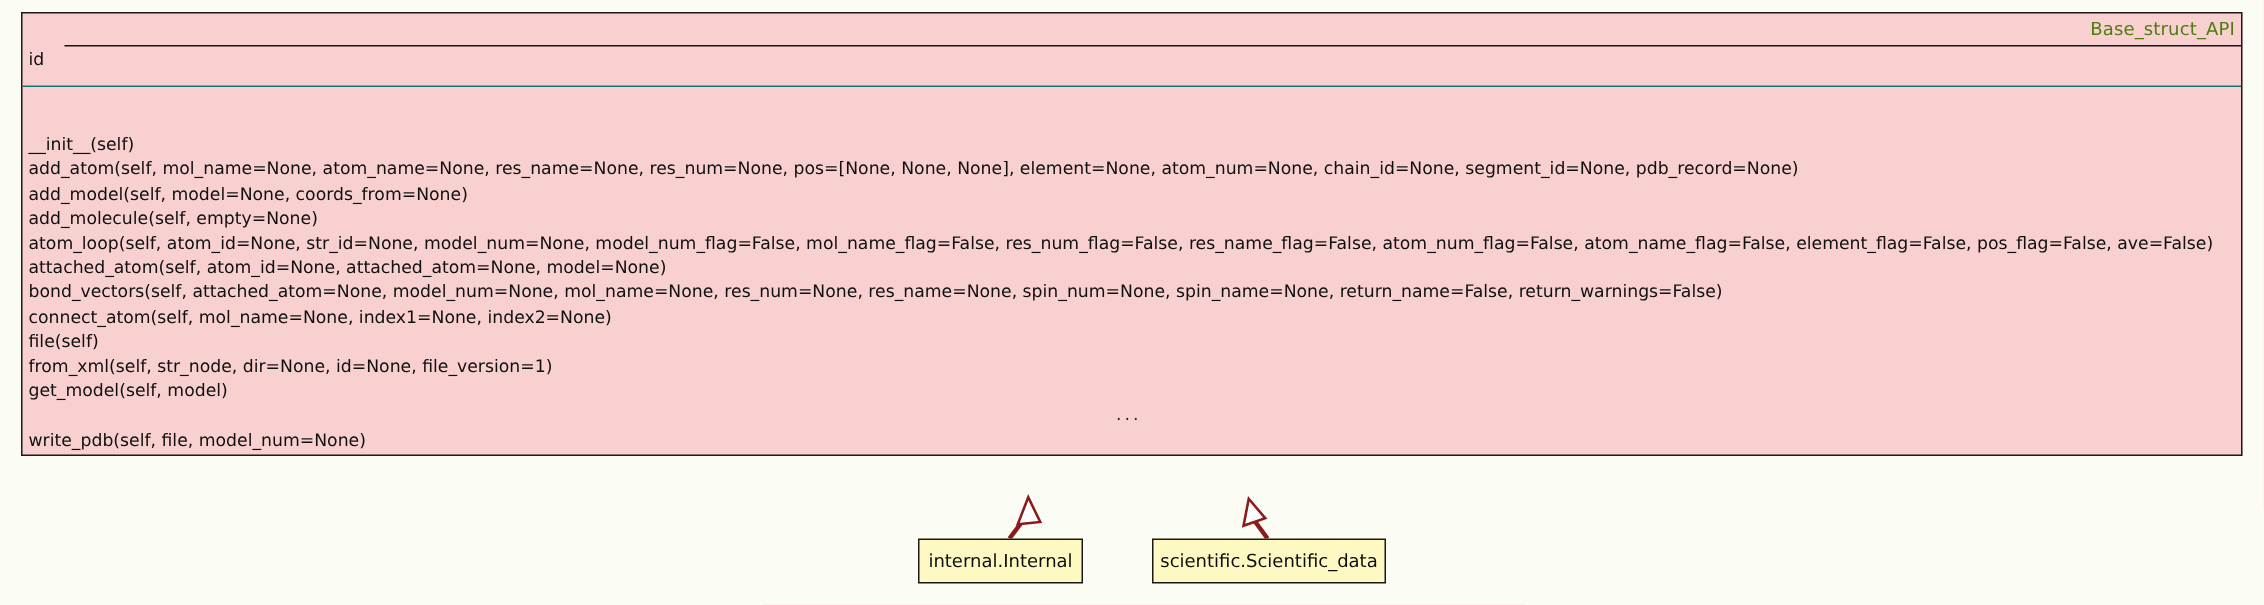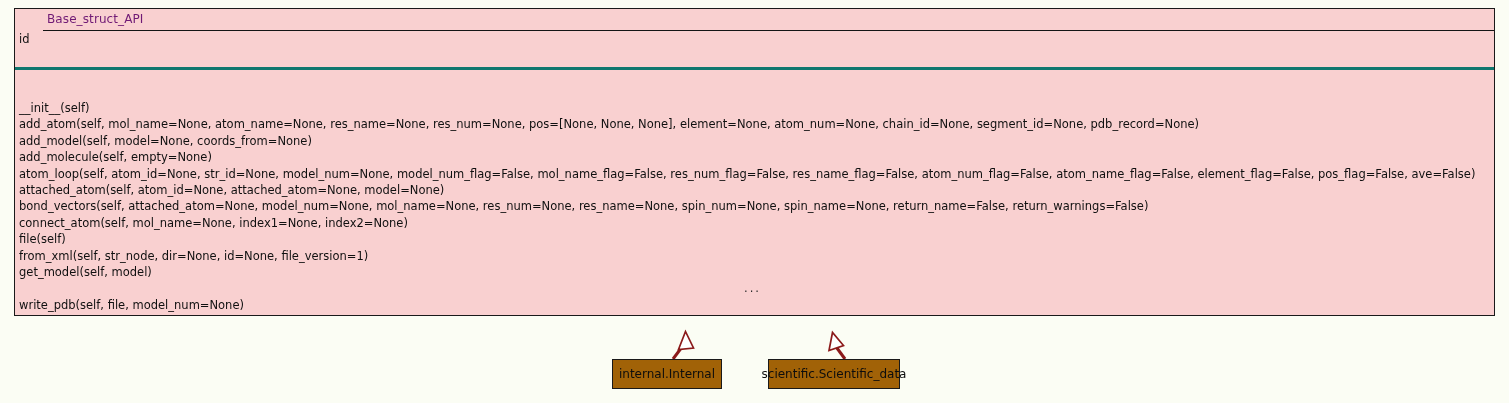--- a/index.html
+++ b/index.html
@@ -19,32 +19,32 @@
   .uml-class {
     position: absolute;
     left: 14px;
     top: 8px;
     width: 1481px;
     background: #f9d0d0;
     border: 1px solid #1a1a1a;
     box-sizing: border-box;
   }
   .uml-title {
-    text-align: left;
+    text-align: right;
     font-size: 12px;
-    color: #701a75;
+    color: #4d7c0f;
     line-height: 16px;
     padding: 2px 4px 3px 4px;
     border-bottom: 1px solid #141414;
     letter-spacing: 0.1px;
     margin-left: 28px;
   }
   .uml-attrs {
-    border-bottom: 3px solid #0f766e;
-    padding: 1px 0 20px 0;
+    border-bottom: 1px solid #0f766e;
+    padding: 1px 0 10px 0;
   }
   .uml-attr {
     font-size: 11.5px;
     color: #101010;
     line-height: 15px;
     padding: 0 0 0 4px;
     white-space: nowrap;
   }
   .uml-ops {
     padding: 2px 0 2px 0;
@@ -64,39 +64,39 @@
     letter-spacing: 2px;
     line-height: 16.4px;
     color: #2b2b2b;
     position: relative;
     left: -2px;
   }
 
   
   .subclass {
     position: absolute;
-    background: #a16207;
+    background: #fef9c3;
     border: 1.5px solid #191919;
     box-sizing: border-box;
     display: flex;
     align-items: center;
     justify-content: center;
     font-size: 12px;
     color: #0d0d0d;
     height: 30px;
   }
   #subclass-internal {
     left: 612px;
     top: 359px;
     width: 110px;
   }
   #subclass-scientific {
     left: 768px;
     top: 359px;
-    width: 132px;
+    width: 156px;
   }
 
   
   .connectors {
     position: absolute;
     left: 0;
     top: 0;
     width: 1509px;
     height: 403px;
     pointer-events: none;

